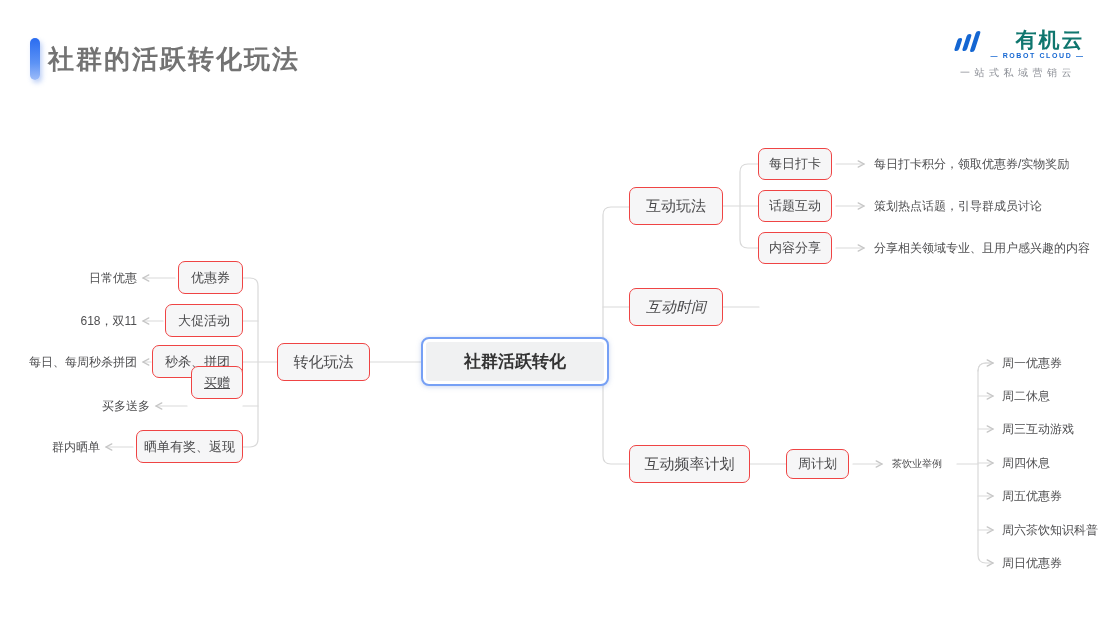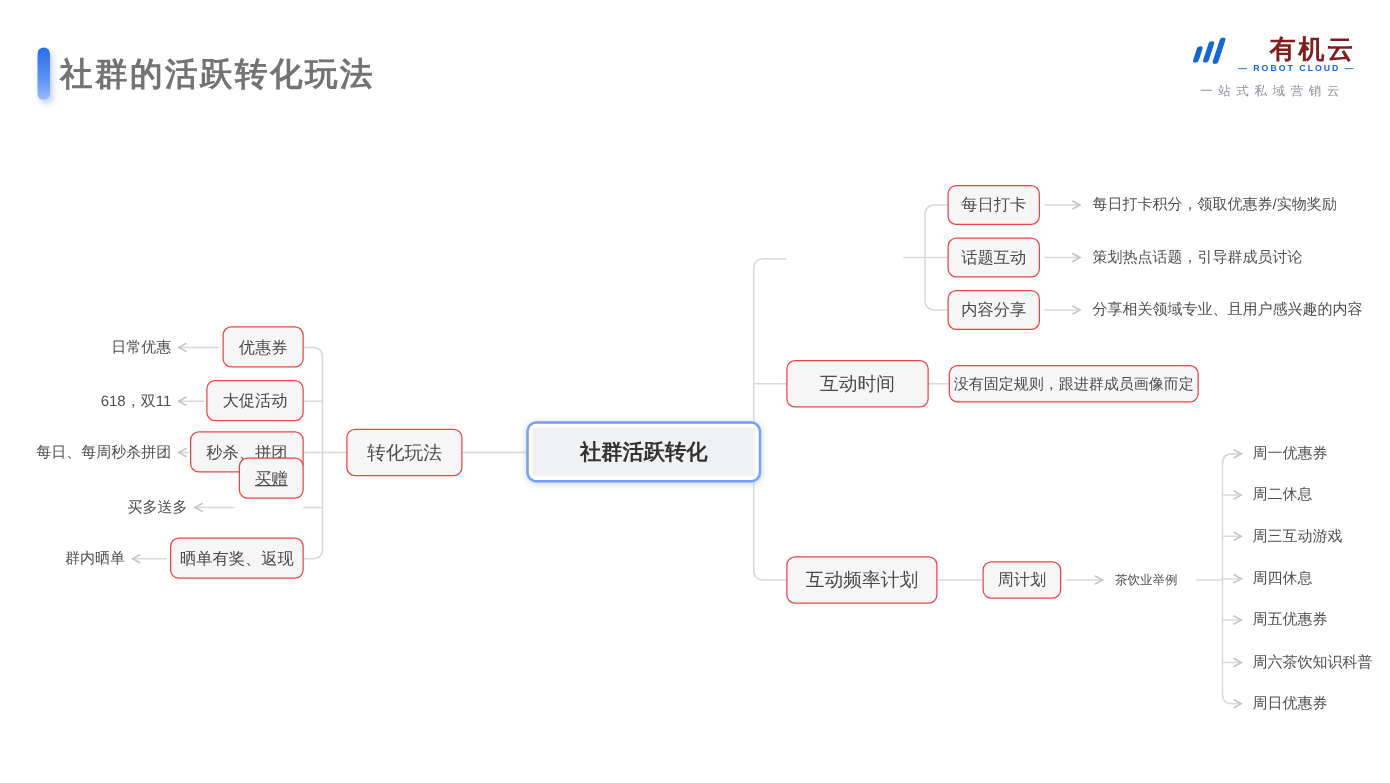--- a/index.html
+++ b/index.html
@@ -11,21 +11,21 @@
   .accent-bar{position:absolute;left:30px;top:38px;width:10px;height:42px;border-radius:6px;
       background:linear-gradient(180deg,#2a6cf0 0%,#5d93f5 60%,#9dbcf9 100%);
       box-shadow:2px 3px 5px rgba(110,150,235,.45);}
   .page-title{position:absolute;left:48px;top:36px;height:46px;line-height:46px;
       font-size:26px;font-weight:900;color:#737373;letter-spacing:2px;white-space:nowrap;text-align:right;}
 
   
   .logo{position:absolute;top:28px;right:18px;width:152px;text-align:center;}
   .logo-row{display:flex;align-items:center;justify-content:center;gap:3px;}
   .logo-col{display:flex;flex-direction:column;align-items:flex-end;}
-  .logo-brand{font-size:21px;font-weight:800;color:#7f1d1d;letter-spacing:2px;line-height:23px;white-space:nowrap;}
+  .logo-brand{font-size:21px;font-weight:800;color:#0f766e;letter-spacing:2px;line-height:23px;white-space:nowrap;}
   .logo-sub{font-size:7px;font-weight:700;color:#1466d2;letter-spacing:1.6px;white-space:nowrap;margin-top:1px;}
   .logo-tagline{margin-top:7px;font-size:10px;color:#8d9097;letter-spacing:4.5px;white-space:nowrap;}
 
   
   .node{position:absolute;display:flex;align-items:center;justify-content:center;
       background:#f6f6f7;border:1px solid #ef4444;border-radius:7px;
       color:#4a4a4c;white-space:nowrap;box-sizing:border-box;}
   .node.branch{font-size:15px;height:38px;}
   .node.child{font-size:13px;height:33px;}
   .node.small{font-size:13px;height:32px;}
@@ -126,30 +126,30 @@
   <div class="node child" style="right:869px;top:345px;min-width:88px;padding:0 12px;">秒杀、拼团</div>
   <div class="node child" style="right:869px;top:366px;min-width:52px;padding:0 12px;text-decoration:underline;">买赠</div>
   <div class="node child" style="right:869px;top:430px;min-width:106px;padding:0 7px;">晒单有奖、返现</div>
 
   <div class="plain note-left" style="right:975px;top:278px;">日常优惠</div>
   <div class="plain note-left" style="right:975px;top:321px;">618，双11</div>
   <div class="plain note-left" style="right:975px;top:362px;">每日、每周秒杀拼团</div>
   <div class="plain note-left" style="right:962px;top:406px;">买多送多</div>
   <div class="plain note-left" style="right:1012px;top:447px;">群内晒单</div>
 
+  <div class="node branch" style="left:629px;top:187px;width:94px;">互动玩法</div>
   <div class="node small" style="left:758px;top:148px;width:74px;">每日打卡</div>
   <div class="node small" style="left:758px;top:190px;width:74px;">话题互动</div>
   <div class="node small" style="left:758px;top:232px;width:74px;">内容分享</div>
 
   <div class="plain desc" style="left:874px;top:164px;">每日打卡积分，领取优惠券/实物奖励</div>
   <div class="plain desc" style="left:874px;top:206px;">策划热点话题，引导群成员讨论</div>
   <div class="plain desc" style="left:874px;top:248px;">分享相关领域专业、且用户感兴趣的内容</div>
 
-  <div class="node branch" style="left:629px;top:288px;width:114px;">互动时间</div>
-  <div class="node tiny" style="left:759px;top:292px;width:200px;">没有固定规则，跟进群成员画像而定</div>
+  <div class="node branch" style="left:629px;top:288px;width:94px;font-style:italic;">互动时间</div>
 
   <div class="node branch" style="left:629px;top:445px;width:121px;">互动频率计划</div>
   <div class="node tiny" style="left:786px;top:449px;width:63px;font-size:13px;">周计划</div>
   <div class="plain example" style="left:892px;top:464px;">茶饮业举例</div>
 
   <div class="plain week" style="left:1002px;top:363px;">周一优惠券</div>
   <div class="plain week" style="left:1002px;top:396px;">周二休息</div>
   <div class="plain week" style="left:1002px;top:429px;">周三互动游戏</div>
   <div class="plain week" style="left:1002px;top:463px;">周四休息</div>
   <div class="plain week" style="left:1002px;top:496px;">周五优惠券</div>

